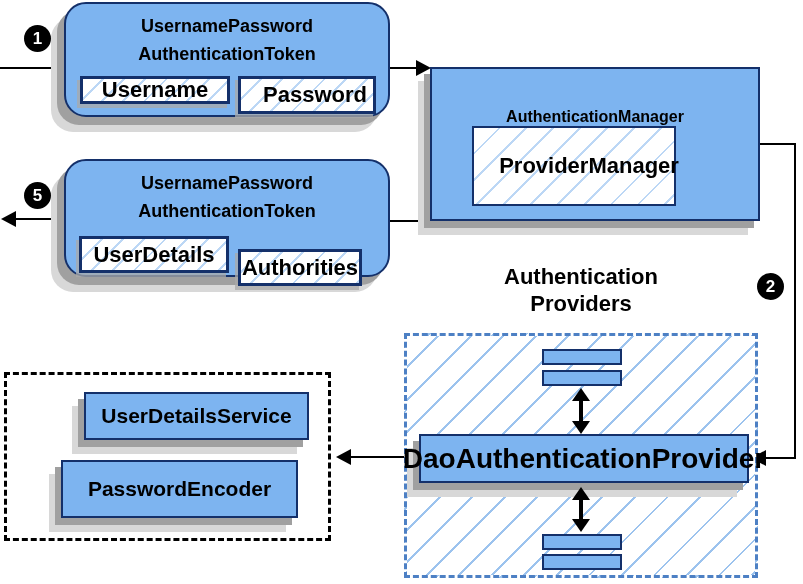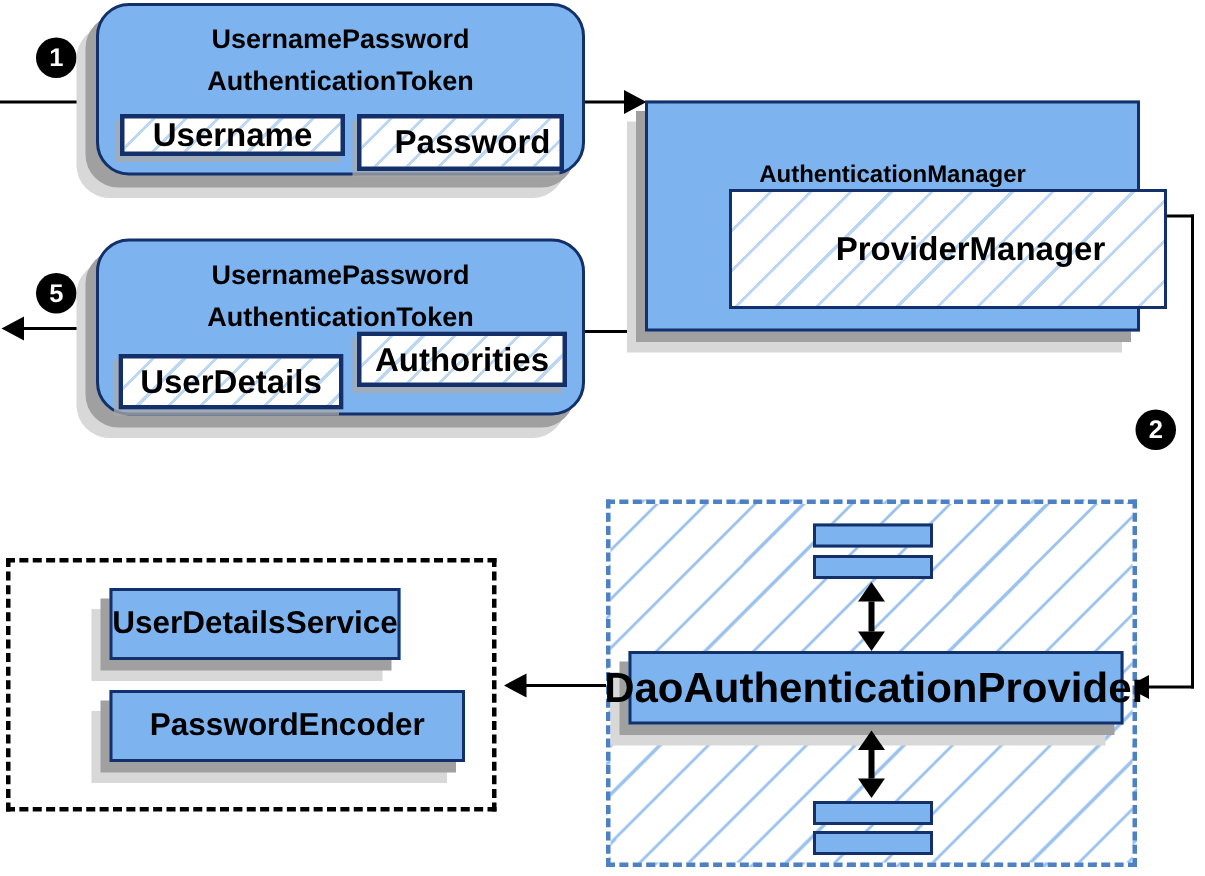--- a/index.html
+++ b/index.html
@@ -190,32 +190,36 @@
     <div class="token-title">
       <div>UsernamePassword</div>
       <div>AuthenticationToken</div>
     </div>
     <div class="field-box" style="left:14px; top:72px; width:150px; height:28px;">Username</div>
     <div class="field-box" style="left:172px; top:72px; width:138px; height:38px;padding-left:16px;">Password</div>
   </div>
 
   <div class="abs blue-box shadow2" style="left:430px; top:67px; width:330px; height:154px;">
     <div style="position:absolute; left:0; right:0; top:18px; text-align:center; font-size:16px;margin-top:21px;">AuthenticationManager</div>
-    <div class="hatch-inner" style="left:54px; top:57px; width:292px; height:80px;padding-left:30px;">ProviderManager</div>
+    <div class="hatch-inner" style="left:40px; top:57px; width:204px; height:80px;padding-left:30px;">ProviderManager</div>
   </div>
 
   <div class="abs blue-box round-box" style="left:64px; top:159px; width:326px; height:118px;">
     <div class="token-title">
       <div>UsernamePassword</div>
       <div>AuthenticationToken</div>
     </div>
     <div class="field-box" style="left:13px; top:75px; width:150px; height:37px;">UserDetails</div>
-    <div class="field-box" style="left:172px; top:60px; width:140px; height:37px;">Authorities</div>
-  </div>
-
+    <div class="field-box" style="left:172px; top:88px; width:124px; height:37px;">Authorities</div>
+  </div>
+
+  <div class="heading" style="left:451px; top:263px; width:260px;">
+    <div>Authentication</div>
+    <div>Providers</div>
+  </div>
 
   <div class="abs zone-box" style="left:404px; top:333px; width:354px; height:245px;"></div>
 
   <div class="mini-rect" style="left:542px; top:349px;"></div>
   <div class="mini-rect" style="left:542px; top:370px;"></div>
 
   <div class="dbl-arrow" style="left:572px; top:388px; height:46px;">
     <div class="up"></div>
     <div class="mid"></div>
     <div class="down"></div>
@@ -226,16 +230,16 @@
   <div class="dbl-arrow" style="left:572px; top:487px; height:45px;">
     <div class="up"></div>
     <div class="mid"></div>
     <div class="down"></div>
   </div>
 
   <div class="mini-rect" style="left:542px; top:534px;"></div>
   <div class="mini-rect" style="left:542px; top:554px;"></div>
 
   <div class="abs services-box" style="left:4px; top:372px; width:327px; height:169px;"></div>
-  <div class="service-item" style="left:73px; top:392px; width:194px; height:48px;">UserDetailsService</div>
-  <div class="service-item" style="left:73px; top:460px; width:237px; height:48px;">PasswordEncoder</div>
+  <div class="service-item" style="left:84px; top:392px; width:225px; height:48px;">UserDetailsService</div>
+  <div class="service-item" style="left:61px; top:460px; width:237px; height:58px;">PasswordEncoder</div>
 
 </div>
 
 </body></html>

